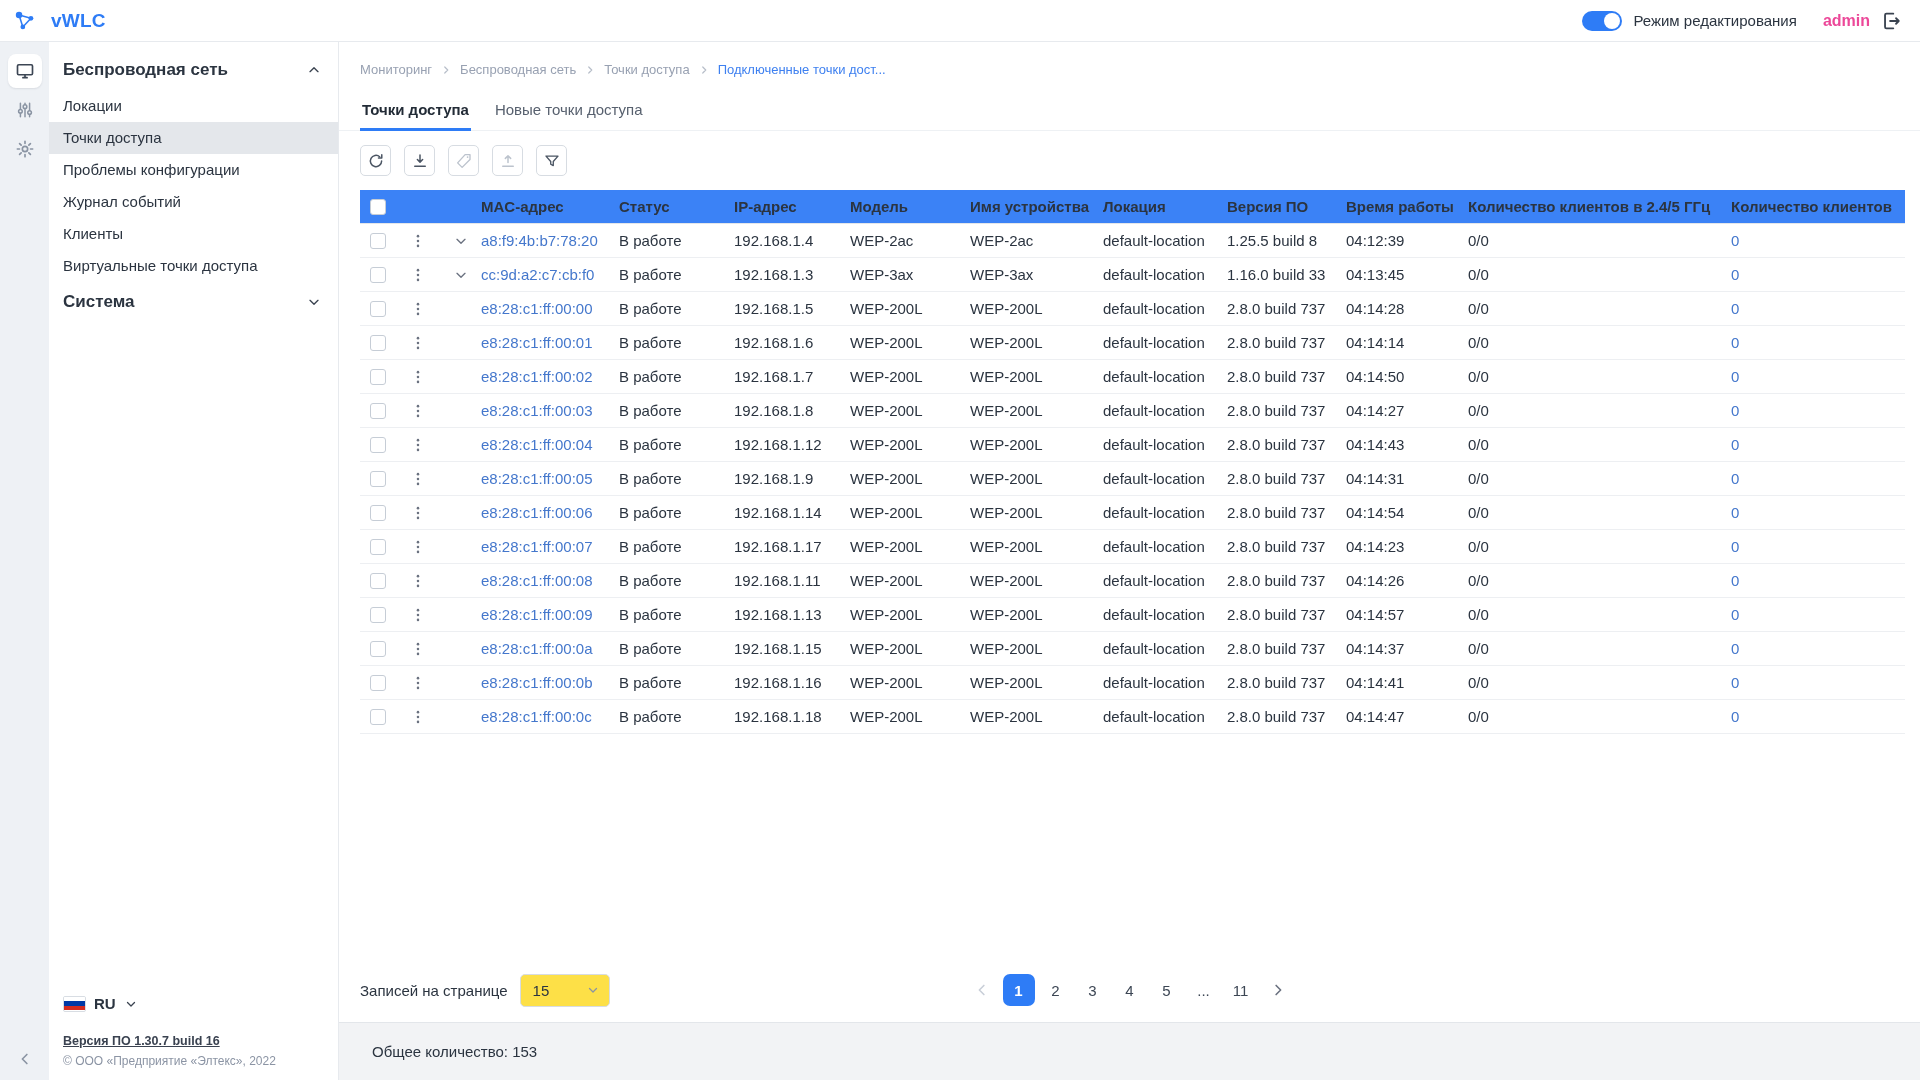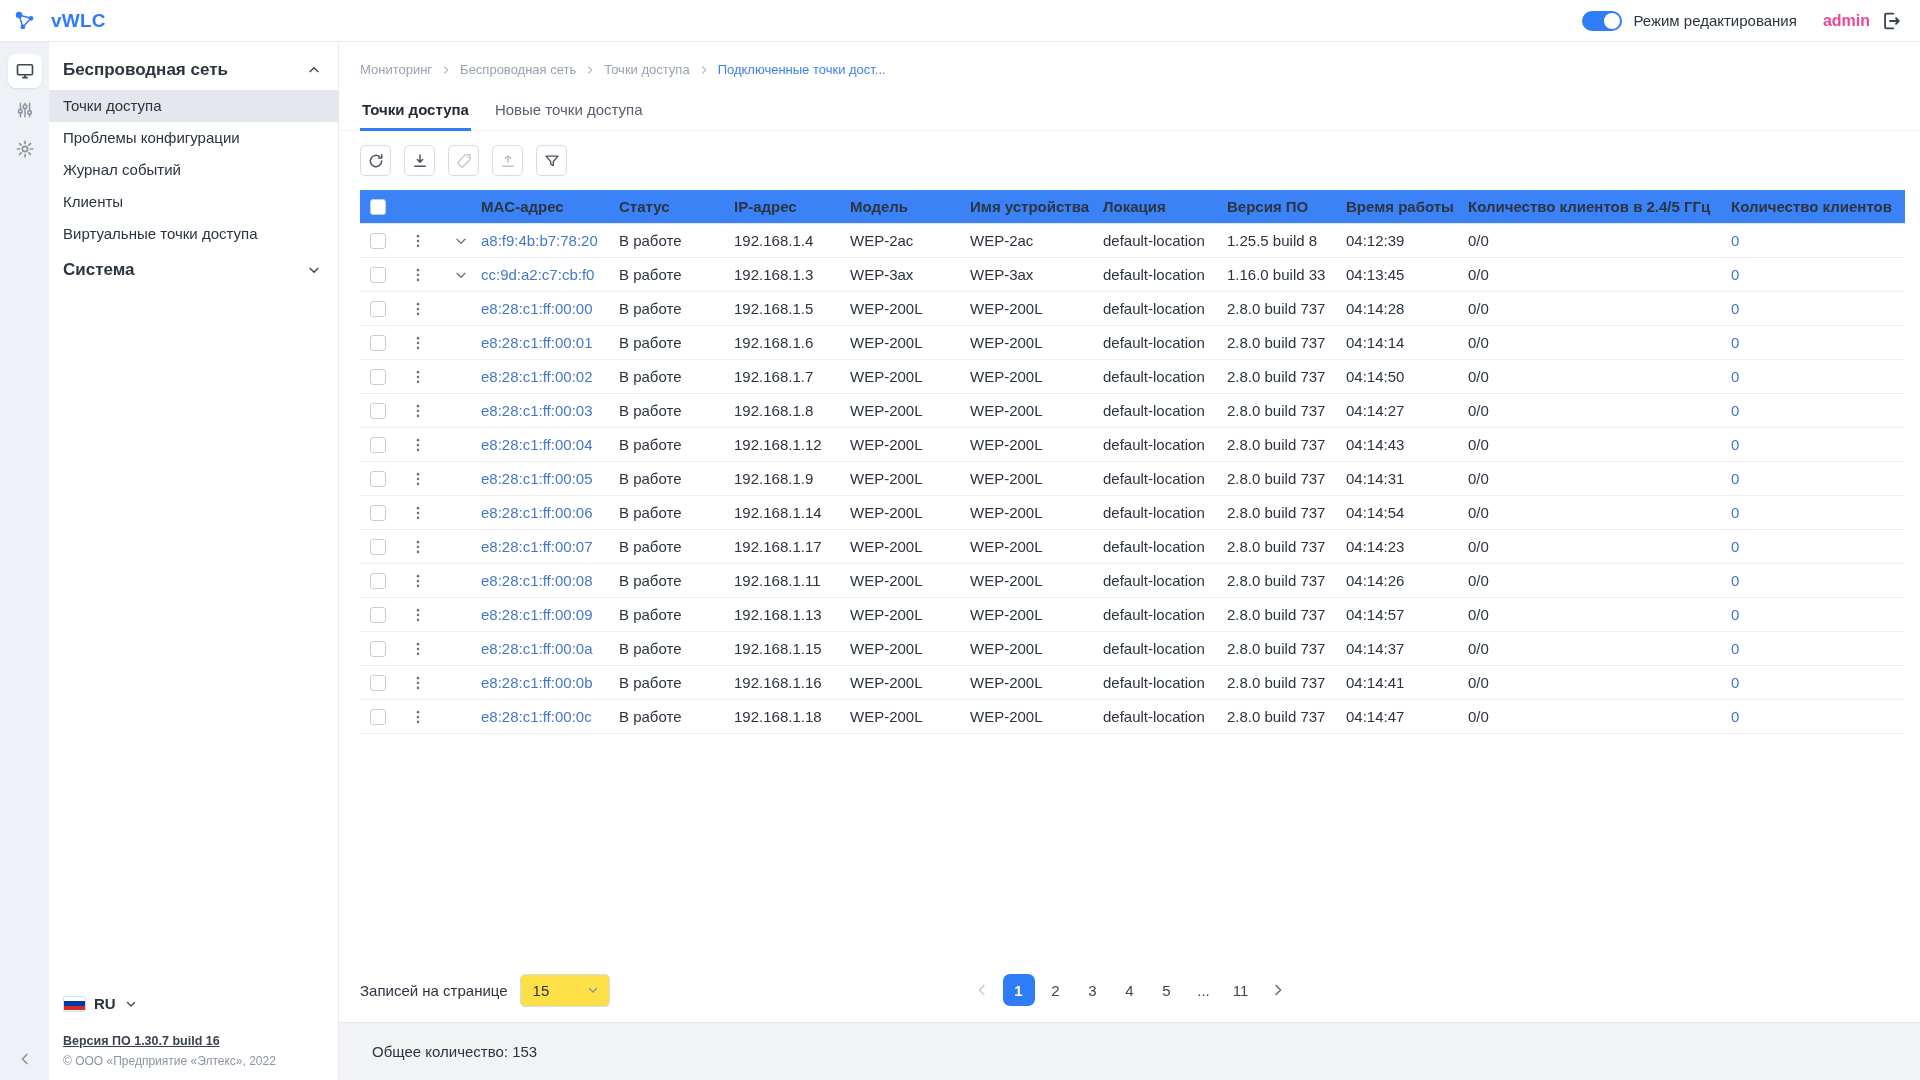--- a/index.html
+++ b/index.html
@@ -175,20 +175,21 @@
     <div class="side-section-header">
       <span>Беспроводная сеть</span>
       <span class="chev">
         <svg width="16" height="16" viewBox="0 0 24 24" fill="none" stroke="currentColor" stroke-width="2" stroke-linecap="round" stroke-linejoin="round">
             <path d="M6 14.5l6-6 6 6"></path>
           </svg>
       </span>
     </div>
     <ul class="side-items">
 
+        <li class="side-item">Локации</li>
 
         <li class="side-item active">Точки доступа</li>
 
         <li class="side-item">Проблемы конфигурации</li>
 
         <li class="side-item">Журнал событий</li>
 
         <li class="side-item">Клиенты</li>
 
         <li class="side-item">Виртуальные точки доступа</li>

